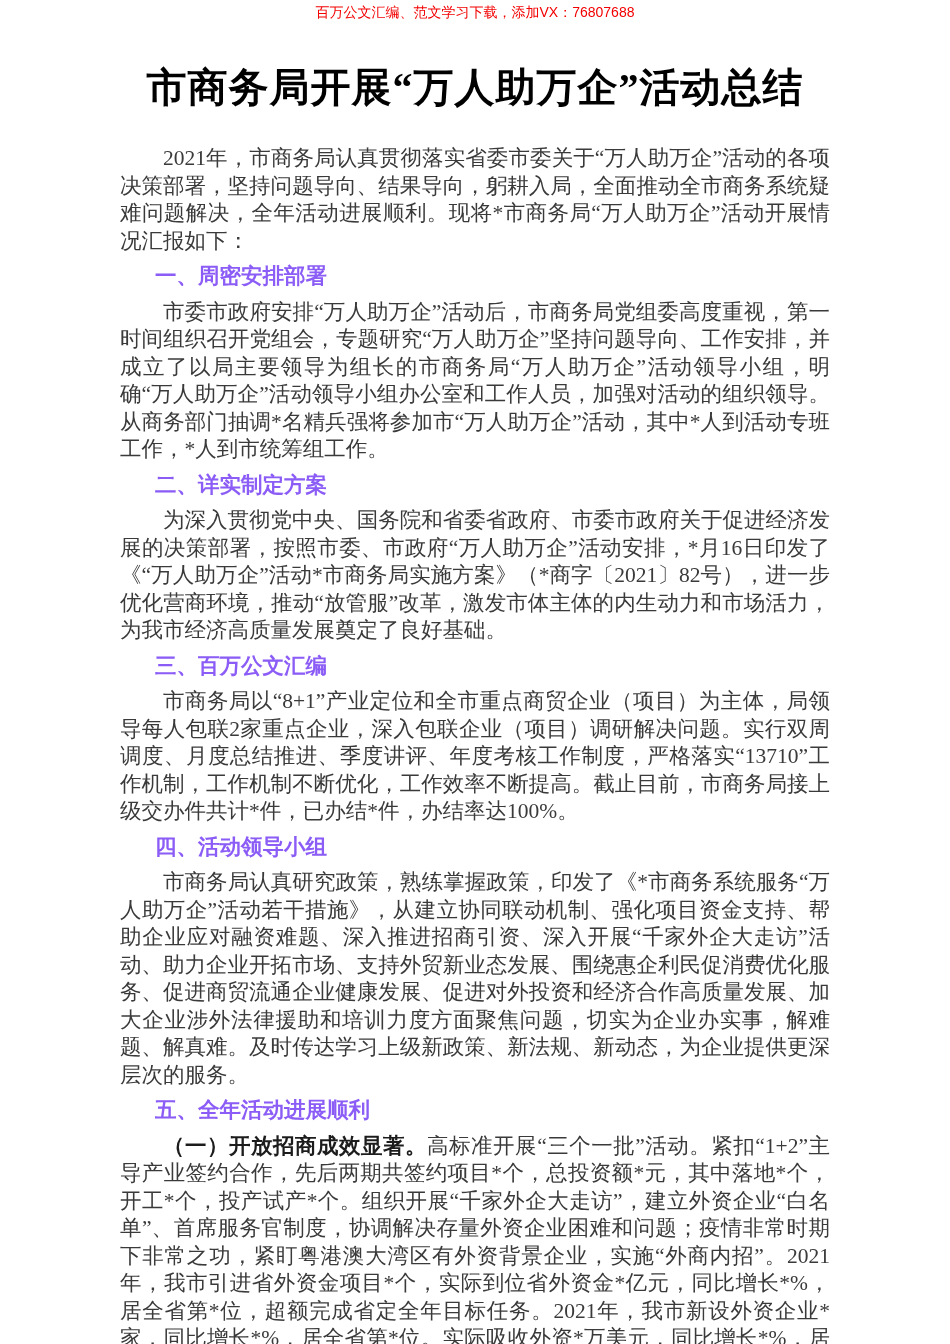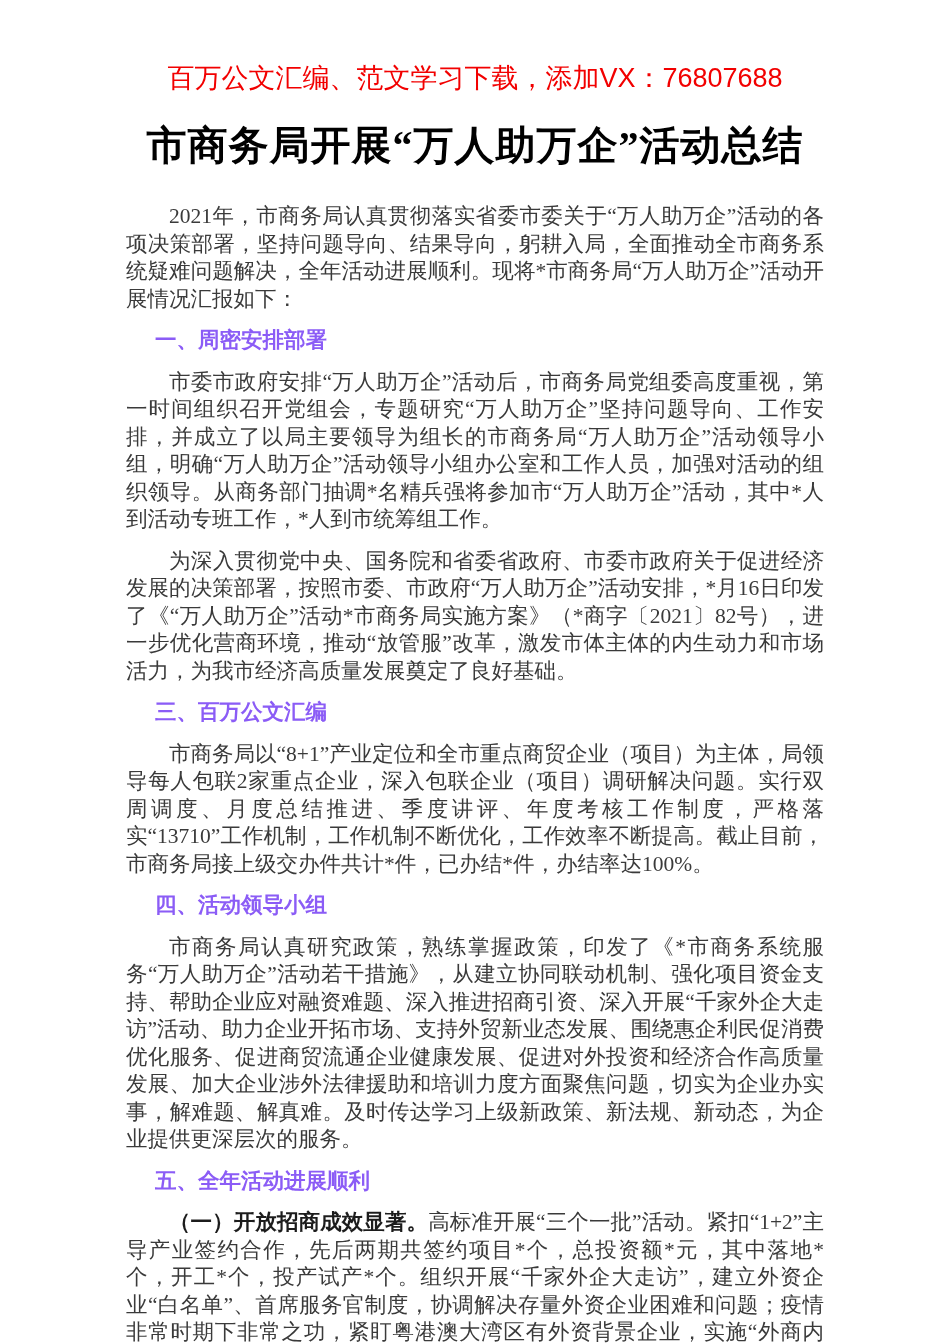--- a/index.html
+++ b/index.html
@@ -9,47 +9,46 @@
   }
   .page {
     position: relative;
     width: 950px;
     height: 1344px;
     background: #ffffff;
     overflow: hidden;
     box-sizing: border-box;
   }
   .notice {
-    margin-top: 66px;
     text-align: center;
     color: #f20000;
-    font-size: 27px;
+    font-size: 14px;
     line-height: 24px;
     font-family: "Liberation Sans", "DejaVu Sans", sans-serif;
   }
   .doc-title {
-    margin: 32px 40px 0;
+    margin: 40px 40px 0;
     text-align: center;
     font-size: 40px;
     line-height: 48px;
     font-weight: 700;
     color: #000000;
     font-family: "Liberation Serif", "DejaVu Serif", serif;
     letter-spacing: 1px;
   }
   .doc-body {
     margin: 33px 112px 0;
     font-size: 21.5px;
     line-height: 27.5px;
     text-align: justify;
     color: #3a3a3a;
     font-family: "Liberation Serif", "DejaVu Serif", serif;
   }
   .para {
-    margin: 14px;
+    margin: 8px;
     text-indent: 2em;
   }
   .heading {
     margin: 0;
     text-indent: 2em;
     font-weight: 700;
     color: #8b5cf6;
     font-family: "Liberation Sans", "DejaVu Sans", sans-serif;
   }
   .lead {
@@ -67,20 +66,21 @@
 
   <h1 class="doc-title">市商务局开展“万人助万企”活动总结</h1>
 
   <div class="doc-body">
 
     <p class="para">2021年，市商务局认真贯彻落实省委市委关于“万人助万企”活动的各项决策部署，坚持问题导向、结果导向，躬耕入局，全面推动全市商务系统疑难问题解决，全年活动进展顺利。现将*市商务局“万人助万企”活动开展情况汇报如下：</p>
 
     <p class="heading">一、周密安排部署</p>
     <p class="para">市委市政府安排“万人助万企”活动后，市商务局党组委高度重视，第一时间组织召开党组会，专题研究“万人助万企”坚持问题导向、工作安排，并成立了以局主要领导为组长的市商务局“万人助万企”活动领导小组，明确“万人助万企”活动领导小组办公室和工作人员，加强对活动的组织领导。从商务部门抽调*名精兵强将参加市“万人助万企”活动，其中*人到活动专班工作，*人到市统筹组工作。</p>
 
+    <p class="heading">二、详实制定方案</p>
     <p class="para">为深入贯彻党中央、国务院和省委省政府、市委市政府关于促进经济发展的决策部署，按照市委、市政府“万人助万企”活动安排，*月16日印发了《“万人助万企”活动*市商务局实施方案》（*商字〔2021〕82号），进一步优化营商环境，推动“放管服”改革，激发市体主体的内生动力和市场活力，为我市经济高质量发展奠定了良好基础。</p>
 
     <p class="heading">三、百万公文汇编</p>
     <p class="para">市商务局以“8+1”产业定位和全市重点商贸企业（项目）为主体，局领导每人包联2家重点企业，深入包联企业（项目）调研解决问题。实行双周调度、月度总结推进、季度讲评、年度考核工作制度，严格落实“13710”工作机制，工作机制不断优化，工作效率不断提高。截止目前，市商务局接上级交办件共计*件，已办结*件，办结率达100%。</p>
 
     <p class="heading">四、活动领导小组</p>
     <p class="para">市商务局认真研究政策，熟练掌握政策，印发了《*市商务系统服务“万人助万企”活动若干措施》，从建立协同联动机制、强化项目资金支持、帮助企业应对融资难题、深入推进招商引资、深入开展“千家外企大走访”活动、助力企业开拓市场、支持外贸新业态发展、围绕惠企利民促消费优化服务、促进商贸流通企业健康发展、促进对外投资和经济合作高质量发展、加大企业涉外法律援助和培训力度方面聚焦问题，切实为企业办实事，解难题、解真难。及时传达学习上级新政策、新法规、新动态，为企业提供更深层次的服务。</p>
 
     <p class="heading">五、全年活动进展顺利</p>
     <p class="para"><span class="lead">（一）开放招商成效显著。</span><span>高标准开展“三个一批”活动。紧扣“1+2”主导产业签约合作，先后两期共签约项目*个，总投资额*元，其中落地*个，开工*个，投产试产*个。组织开展“千家外企大走访”，建立外资企业“白名单”、首席服务官制度，协调解决存量外资企业困难和问题；疫情非常时期下非常之功，紧盯粤港澳大湾区有外资背景企业，实施“外商内招”。2021年，我市引进省外资金项目*个，实际到位省外资金*亿元，同比增长*%，居全省第*位，超额完成省定全年目标任务。2021年，我市新设外资企业*家，同比增长*%，居全省第*位。实际吸收外资*万美元，同比增长*%，居全省第*位。</span></p>

